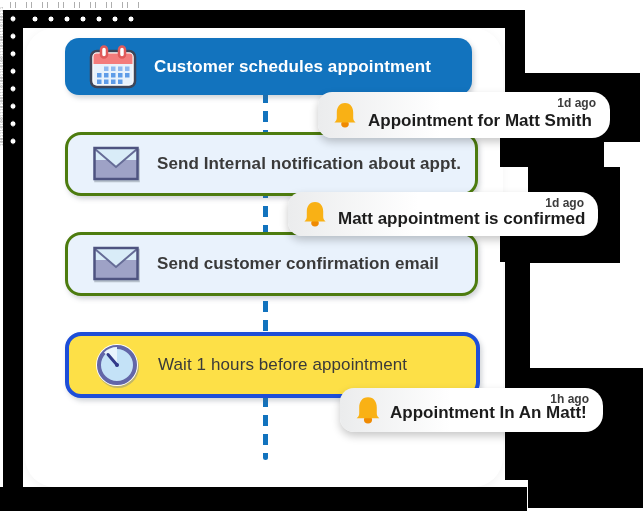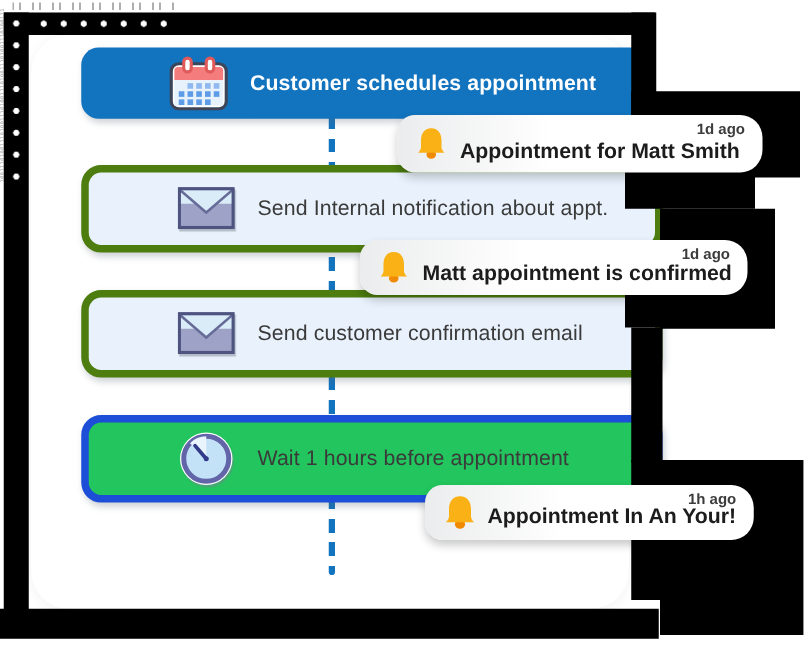--- a/index.html
+++ b/index.html
@@ -34,27 +34,27 @@
     font-family:"DejaVu Sans Mono", monospace;font-size:4px;line-height:3px;
     color:#9a9a9a;overflow:hidden;letter-spacing:.5px;}
 
   
   .card{position:absolute;left:25px;top:28px;width:478px;height:459px;background:#fff;
         border-radius:30px;z-index:1;box-shadow:0 2px 10px rgba(0,0,0,.05);}
   .connector{position:absolute;left:263px;top:92px;width:5px;height:368px;z-index:2;
     background:repeating-linear-gradient(180deg,#1273BE 0 11px,transparent 11px 19px);
     border-radius:3px;}
   .step{position:absolute;left:65px;width:407px;height:58px;z-index:3;display:flex;
-        align-items:center;border-radius:16px;box-shadow:2px 3px 5px rgba(90,100,115,.28);padding-left:46px;}
+        align-items:center;border-radius:16px;box-shadow:2px 3px 5px rgba(90,100,115,.28);}
   .step .ic{flex:0 0 auto;display:flex;align-items:center;justify-content:center;width:52px;margin-left:22px;}
   .step .lbl{margin-left:15px;font-size:17px;color:#3a3a3a;letter-spacing:.1px;}
   .step-primary{top:38px;height:57px;background:#1273BE;border-radius:14px;}
   .step-primary .lbl{color:#fff;font-weight:bold;}
-  .step-light{background:#E9F2FC;border:6px solid #4d7c0f;}
-  .step-gray{background:#22c55e;border:6px solid #1d4ed8;}
+  .step-light{background:#E9F2FC;border:3px solid #4d7c0f;font-weight:bold;}
+  .step-gray{background:#fde047;border:4px solid #1d4ed8;}
   .s2{top:132px;} .s3{top:232px;} .s4{top:332px;} .s5{top:437px;}
   .stick{filter:drop-shadow(1.5px 2px 0 rgba(120,130,145,.45));}
 
   
   .toast{position:absolute;z-index:5;background:linear-gradient(90deg,#ebeced 0%,#fff 42%);
     border-radius:14px 18px 18px 14px;box-shadow:0 4px 8px rgba(0,0,0,.22);text-decoration:underline;}
   .toast .bell{position:absolute;left:14px;top:50%;transform:translateY(-42%);}
   .toast .t-title{position:absolute;left:50px;bottom:7px;font-size:17px;font-weight:bold;
     color:#1c1c1c;white-space:nowrap;text-align:right;}
   .toast .t-time{position:absolute;top:4px;right:14px;font-size:12px;font-weight:600;color:#3c3c3c;}
@@ -180,16 +180,16 @@
   </div>
 
   <div class="toast toast3">
     <span class="bell">
       <svg width="28" height="30" viewBox="0 0 26 28">
         <ellipse cx="13" cy="22.5" rx="3.8" ry="3.4" fill="#EF8A02"></ellipse>
         <path d="M13 1.5 C7.2 1.5 4.8 6.2 4.8 11 L4.8 16.5 C4.8 18.4 3.8 19.7 2.4 21 L23.6 21 C22.2 19.7 21.2 18.4 21.2 16.5 L21.2 11 C21.2 6.2 18.8 1.5 13 1.5 Z" fill="#F9B115"></path>
       </svg>
     </span>
     <span class="t-time">1h ago</span>
-    <span class="t-title">Appointment In An Your!</span>
+    <span class="t-title">Appointment In An Matt!</span>
   </div>
 
 </div>
 
 </body></html>

